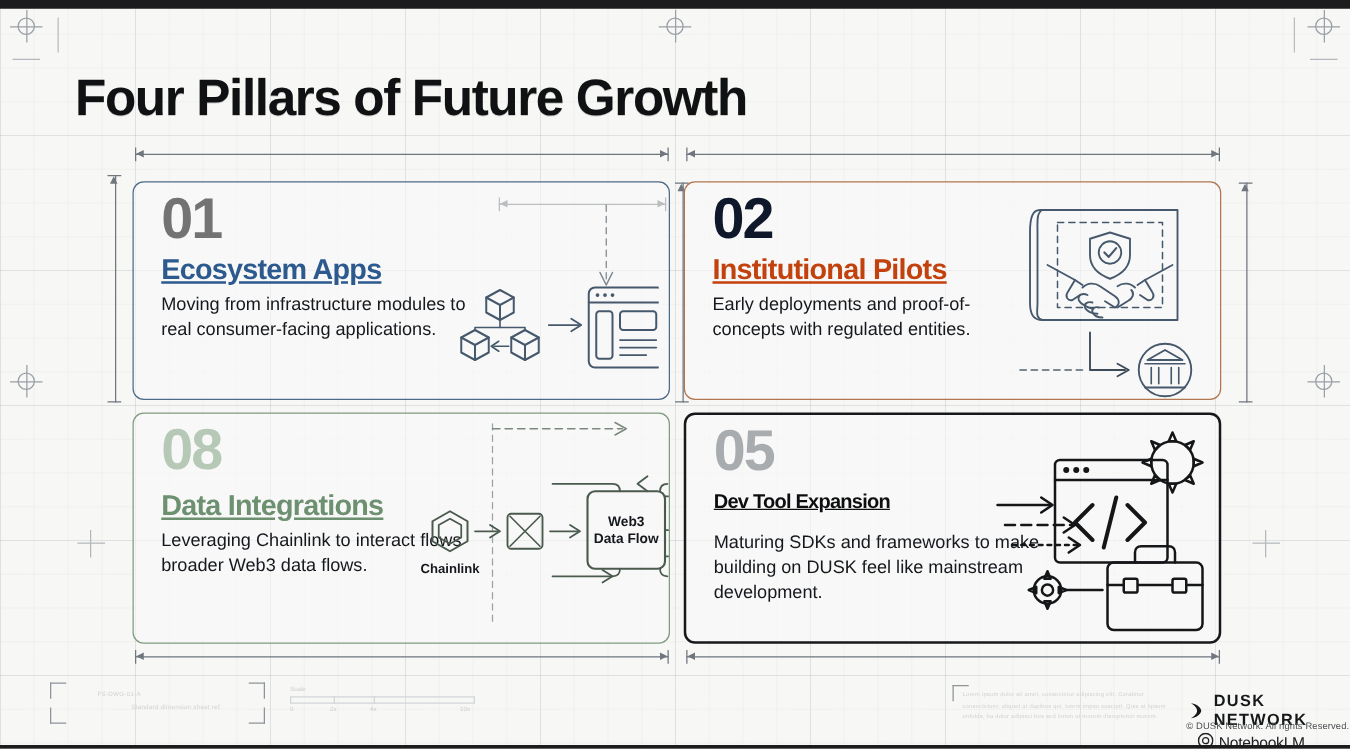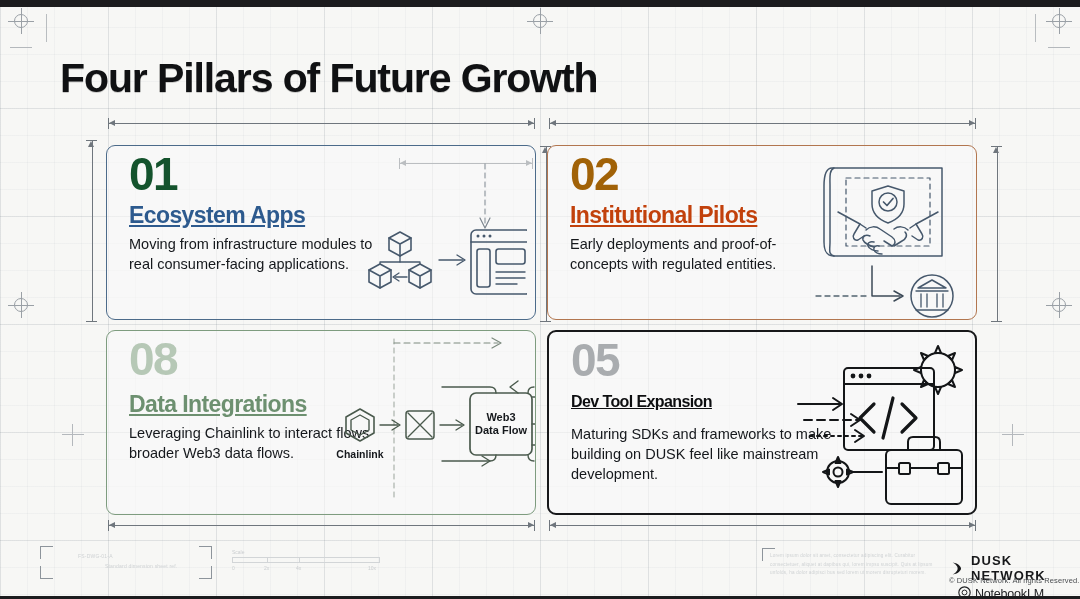--- a/index.html
+++ b/index.html
@@ -106,25 +106,25 @@
   }
   .card .body {
     position: absolute; left: 22px; top: 88px;
     font-size: 14.5px; line-height: 1.38; color: #15181c;
     width: 260px;
   }
   .card .art { position: absolute; right: 8px; top: 0; bottom: 0; }
 
   #card1 { left: 106px; top: 145px; width: 430px; height: 175px;
            border: 1.7px solid #4c6b8a; }
-  #card1 .num { color: #14532d; } #card1 .head { color: #2d5a8e; }
+  #card1 .num { color: #737373; } #card1 .head { color: #2d5a8e; }
 
   #card2 { left: 547px; top: 145px; width: 430px; height: 175px;
            border: 1.7px solid #b2764f; }
-  #card2 .num { color: #a16207; } #card2 .head { color: #c2410c; }
+  #card2 .num { color: #0f172a; } #card2 .head { color: #c2410c; }
   #card2 .body { width: 250px; }
 
   #card3 { left: 106px; top: 330px; width: 430px; height: 185px;
            border: 1.7px solid #7e9c7f; }
   #card3 .num { color: #b6c8b6; } #card3 .head { color: #6d9070; }
   #card3 .head { top: 62px; } #card3 .body { top: 92px; width: 250px; }
 
   #card4 { left: 547px; top: 330px; width: 430px; height: 185px;
            border: 2.3px solid #17181a; }
   #card4 .num { color: #a9acaf; } #card4 .head { color: #0d0e10; }

